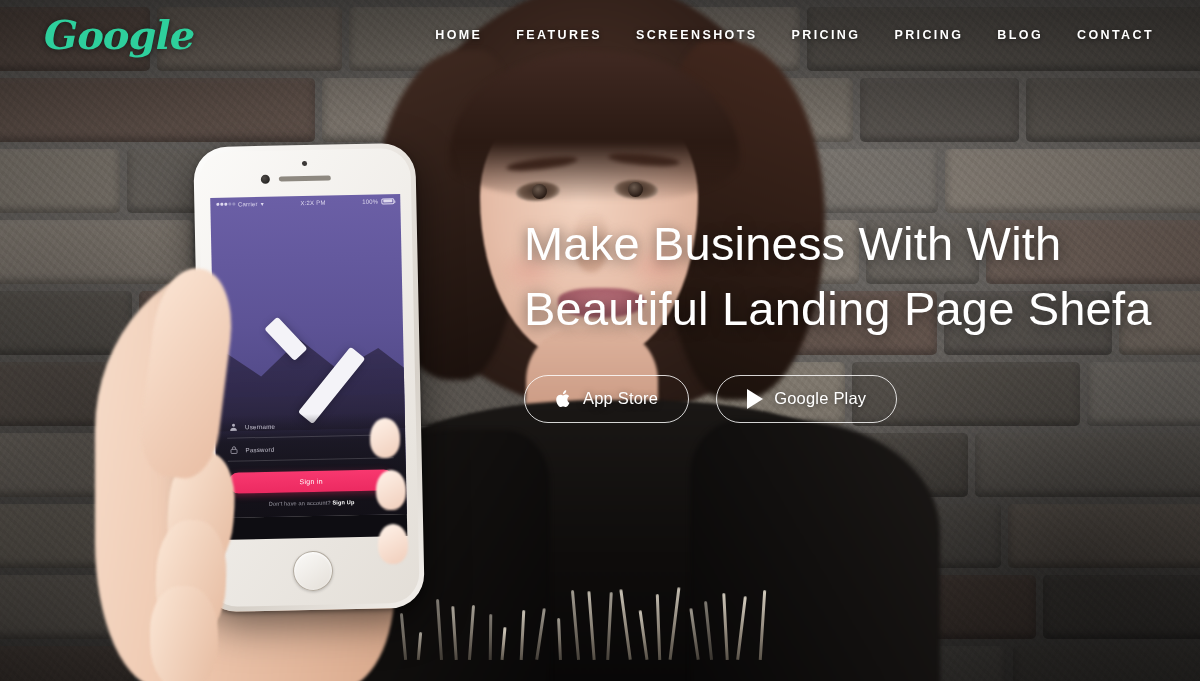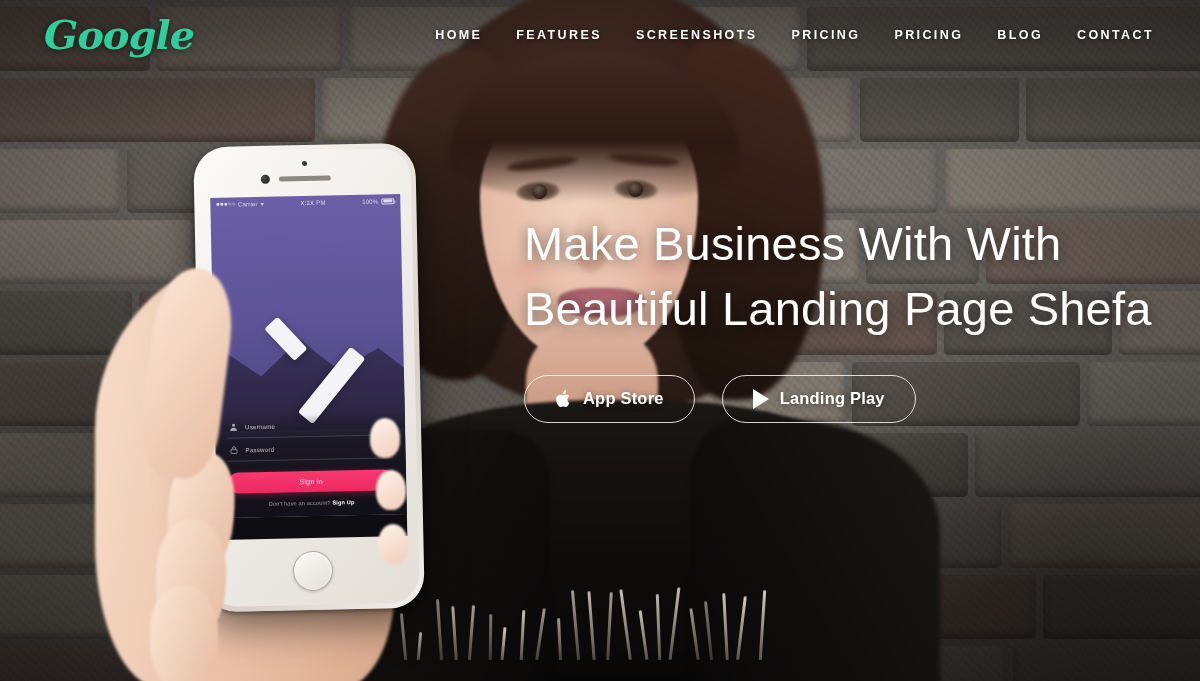--- a/index.html
+++ b/index.html
@@ -322,21 +322,21 @@
     letter-spacing:.1px;
     text-shadow:0 1px 8px rgba(0,0,0,.6);
   }
   .btn-row { margin-top:33px; display:flex; gap:27px; }
   .store-btn {
     display:flex; align-items:center; justify-content:center; gap:11px;
     height:48px; padding:0 30px;
     border:1.6px solid rgba(255,255,255,.82);
     border-radius:26px;
     background:transparent;
-    color:#fff; font-size:16.5px; font-weight:700;
+    color:#fff; font-size:16.5px; font-weight:400;
     letter-spacing:.2px;
     cursor:pointer;
     text-shadow:0 1px 6px rgba(0,0,0,.5);
   }
   .store-ic { display:flex; align-items:center; }
   .play-tri {
     width:0; height:0;
     border-left:16px solid #fff;
     border-top:10px solid transparent;
     border-bottom:10px solid transparent;
@@ -566,21 +566,21 @@
           <svg width="17" height="20" viewBox="0 0 24 28" fill="#fff">
             <path d="M17.5 14.6c0-3 2.4-4.4 2.5-4.5-1.4-2-3.5-2.3-4.3-2.3-1.8-.2-3.5 1.1-4.4 1.1-.9 0-2.3-1.1-3.8-1-2 0-3.8 1.1-4.8 2.9-2 3.5-.5 8.8 1.5 11.7 1 1.4 2.1 3 3.6 2.9 1.4-.1 2-.9 3.7-.9s2.2.9 3.8.9c1.6 0 2.6-1.4 3.5-2.8 1.1-1.6 1.6-3.2 1.6-3.3-.1 0-3-1.2-3-4.7zM14.7 5.6c.8-1 1.3-2.4 1.2-3.8-1.2 0-2.7.8-3.5 1.8-.8.9-1.4 2.3-1.2 3.7 1.3.1 2.7-.7 3.5-1.7z"></path>
           </svg>
         </span>
         <span>App Store</span>
       </button>
       <button class="store-btn">
         <span class="store-ic">
           <span class="play-tri"></span>
         </span>
-        <span>Landing Play</span>
+        <span>Google Play</span>
       </button>
     </div>
   </div>
 
 <div class="finger" style="left: 168px; top: 452px; width: 66px; height: 120px; transform: rotate(4deg);"></div>
     <div class="finger" style="left: 156px; top: 520px; width: 70px; height: 118px; transform: rotate(2deg);"></div>
     <div class="finger" style="left: 150px; top: 586px; width: 68px; height: 104px; transform: rotate(-1deg);"></div>
     <div class="nail" style="left: 370px; top: 418px;"></div>
     <div class="nail" style="left: 376px; top: 470px;"></div>
     <div class="nail" style="left: 378px; top: 524px;"></div>

